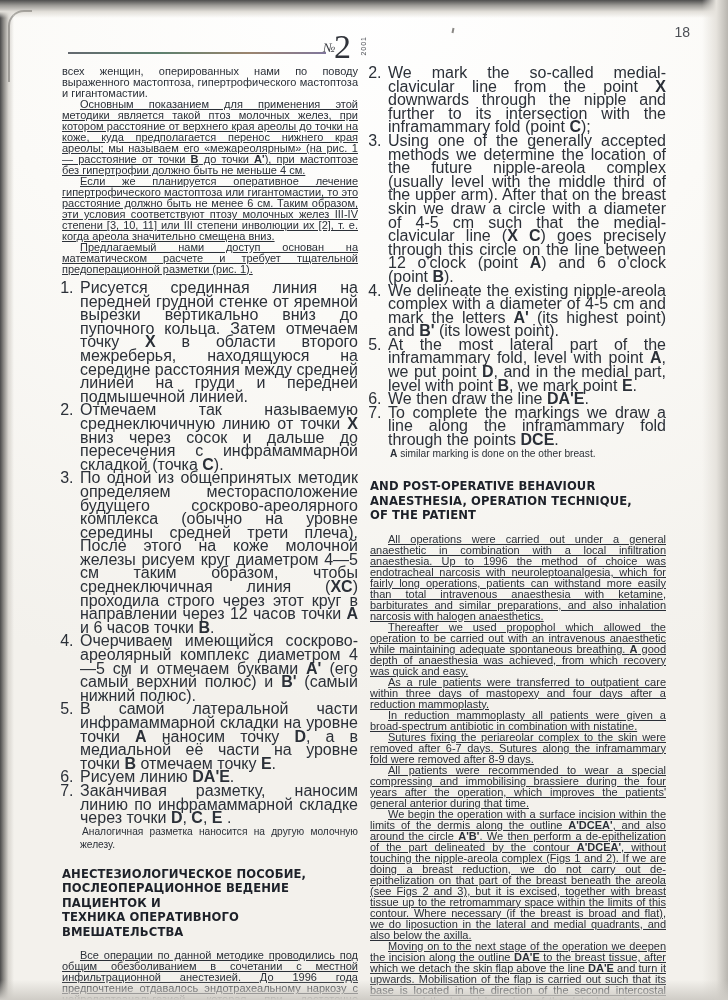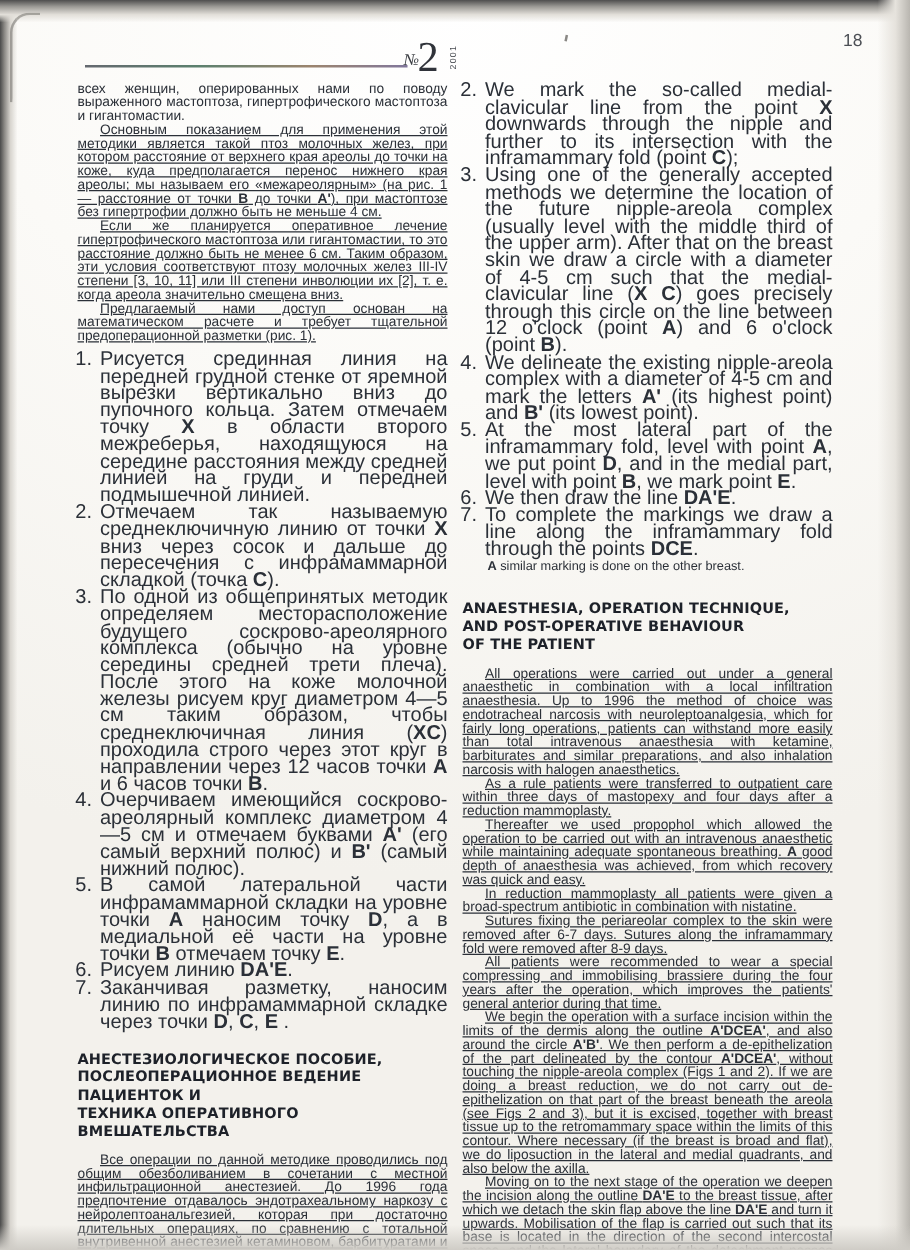--- a/index.html
+++ b/index.html
@@ -215,20 +215,21 @@
 
       <ol class="steps">
         <li>Рисуется срединная линия на передней грудной стенке от яремной вырезки вертикально вниз до пупочного кольца. Затем отмечаем точку <b>X</b> в области второго межреберья, находящуюся на середине расстояния между средней линией на груди и передней подмышечной линией.</li>
         <li>Отмечаем так называемую среднеключичную линию от точки <b>X</b> вниз через сосок и дальше до пересечения с инфрамаммарной складкой (точка <b>C</b>).</li>
         <li>По одной из общепринятых методик определяем месторасположение будущего соскрово-ареолярного комплекса (обычно на уровне середины средней трети плеча). После этого на коже молочной железы рисуем круг диаметром 4—5 см таким образом, чтобы среднеключичная линия (<b>XC</b>) проходила строго через этот круг в направлении через 12 часов точки <b>A</b> и 6 часов точки <b>B</b>.</li>
         <li>Очерчиваем имеющийся соскрово-ареолярный комплекс диаметром 4—5 см и отмечаем буквами <b>A'</b> (его самый верхний полюс) и <b>B'</b> (самый нижний полюс).</li>
         <li>В самой латеральной части инфрамаммарной складки на уровне точки <b>A</b> наносим точку <b>D</b>, а в медиальной её части на уровне точки <b>B</b> отмечаем точку <b>E</b>.</li>
         <li>Рисуем линию <b>DA'E</b>.</li>
         <li>Заканчивая разметку, наносим линию по инфрамаммарной складке через точки <b>D</b>, <b>C</b>, <b>E</b> .</li>
       </ol>
+      <div class="note">Аналогичная разметка наносится на другую молочную железу.</div>
 
       <div class="h2-block">
         <h2>АНЕСТЕЗИОЛОГИЧЕСКОЕ ПОСОБИЕ,</h2>
         <h2>ПОСЛЕОПЕРАЦИОННОЕ ВЕДЕНИЕ ПАЦИЕНТОК И</h2>
         <h2>ТЕХНИКА ОПЕРАТИВНОГО ВМЕШАТЕЛЬСТВА</h2>
       </div>
 
       <p class="indent">Все операции по данной методике проводились под общим обезболиванием в сочетании с местной инфильтрационной анестезией. До 1996 года предпочтение отдавалось эндотрахеальному наркозу с нейролептоанальгезией, которая при достаточно длительных операциях, по сравнению с тотальной внутривенной анестезией кетаминовом, барбитуратами и им подобным препаратами, а также ингаляционным наркозом галогенсодержащими анестетиками, переносится пациентами более легко.</p>
       <p class="indent">В дальнейшем использование пропофола позволило проводить операции под внутривенным наркозом с сохранением адекватного спонтанного дыхания. При этом достигалась достаточная глубина анестезии, а пробуждение было быстрым и легким.</p>
 
@@ -241,28 +242,28 @@
         <li>We mark the so-called medial-clavicular line from the point <b>X</b> downwards through the nipple and further to its intersection with the inframammary fold (point <b>C</b>);</li>
         <li>Using one of the generally accepted methods we determine the location of the future nipple-areola complex (usually level with the middle third of the upper arm). After that on the breast skin we draw a circle with a diameter of 4-5 cm such that the medial-clavicular line (<b>X C</b>) goes precisely through this circle on the line between 12 o'clock (point <b>A</b>) and 6 o'clock (point <b>B</b>).</li>
         <li>We delineate the existing nipple-areola complex with a diameter of 4-5 cm and mark the letters <b>A'</b> (its highest point) and <b>B'</b> (its lowest point).</li>
         <li>At the most lateral part of the inframammary fold, level with point <b>A</b>, we put point <b>D</b>, and in the medial part, level with point <b>B</b>, we mark point <b>E</b>.</li>
         <li>We then draw the line <b>DA'E</b>.</li>
         <li>To complete the markings we draw a line along the inframammary fold through the points <b>DCE</b>.</li>
       </ol>
       <div class="note"><b>A</b> similar marking is done on the other breast.</div>
 
       <div class="h2-block-en">
+        <h2>AND POST-OPERATIVE BEHAVIOUR</h2>
         <h2>ANAESTHESIA, OPERATION TECHNIQUE,</h2>
-        <h2>AND POST-OPERATIVE BEHAVIOUR</h2>
         <h2>OF THE PATIENT</h2>
       </div>
 
       <p class="indent">All operations were carried out under a general anaesthetic in combination with a local infiltration anaesthesia. Up to 1996 the method of choice was endotracheal narcosis with neuroleptoanalgesia, which for fairly long operations, patients can withstand more easily than total intravenous anaesthesia with ketamine, barbiturates and similar preparations, and also inhalation narcosis with halogen anaesthetics.</p>
+      <p class="indent">Thereafter we used propophol which allowed the operation to be carried out with an intravenous anaesthetic while maintaining adequate spontaneous breathing. <b>A</b> good depth of anaesthesia was achieved, from which recovery was quick and easy.</p>
       <p class="indent">As a rule patients were transferred to outpatient care within three days of mastopexy and four days after a reduction mammoplasty.</p>
-      <p class="indent">Thereafter we used propophol which allowed the operation to be carried out with an intravenous anaesthetic while maintaining adequate spontaneous breathing. <b>A</b> good depth of anaesthesia was achieved, from which recovery was quick and easy.</p>
       <p class="indent">In reduction mammoplasty all patients were given a broad-spectrum antibiotic in combination with nistatine.</p>
       <p class="indent">Sutures fixing the periareolar complex to the skin were removed after 6-7 days. Sutures along the inframammary fold were removed after 8-9 days.</p>
       <p class="indent">All patients were recommended to wear a special compressing and immobilising brassiere during the four years after the operation, which improves the patients' general anterior during that time.</p>
       <p class="indent">We begin the operation with a surface incision within the limits of the dermis along the outline <b>A'DCEA'</b>, and also around the circle <b>A'B'</b>. We then perform a de-epithelization of the part delineated by the contour <b>A'DCEA'</b>, without touching the nipple-areola complex (Figs 1 and 2). If we are doing a breast reduction, we do not carry out de-epithelization on that part of the breast beneath the areola (see Figs 2 and 3), but it is excised, together with breast tissue up to the retromammary space within the limits of this contour. Where necessary (if the breast is broad and flat), we do liposuction in the lateral and medial quadrants, and also below the axilla.</p>
       <p class="indent">Moving on to the next stage of the operation we deepen the incision along the outline <b>DA'E</b> to the breast tissue, after which we detach the skin flap above the line <b>DA'E</b> and turn it upwards. Mobilisation of the flap is carried out such that its base is located in the direction of the second intercostal space, and the lateral boundary of the detachment passes through the anterior axillary line, while the medial boundary should be from 1.5 to 2.00 cm more lateral from the midline.</p>
 
     </div>
 
   </div>
 

